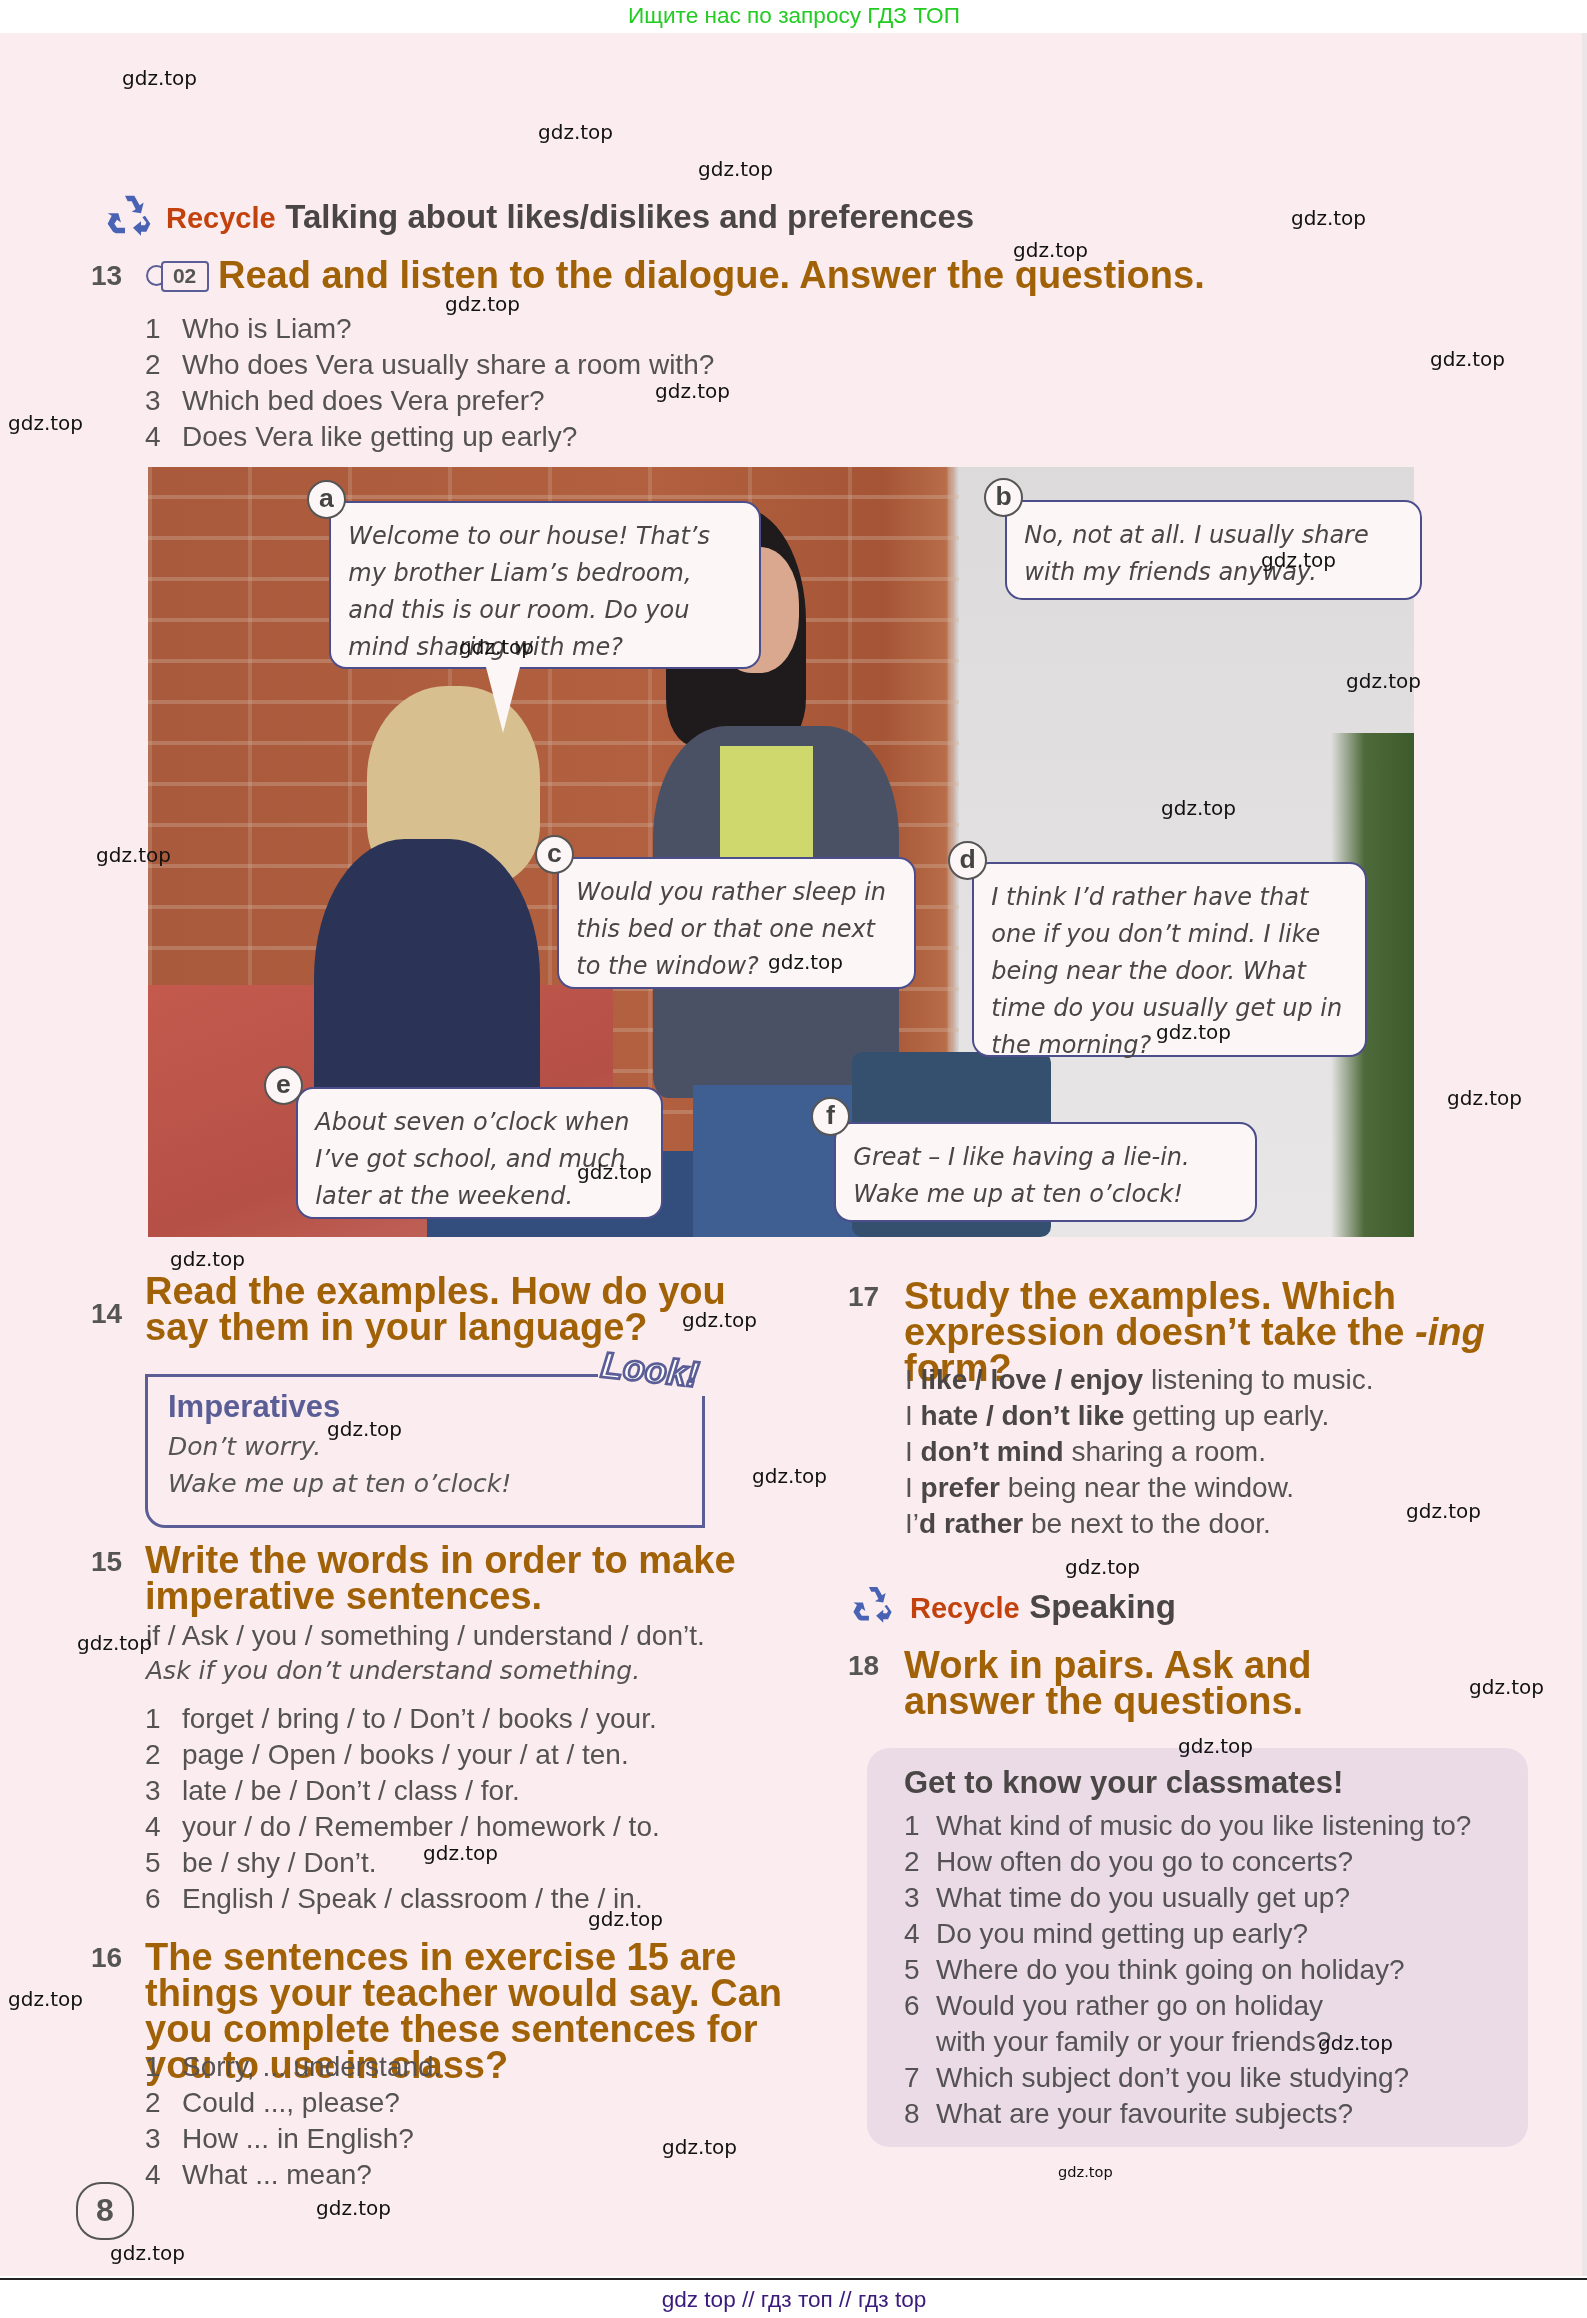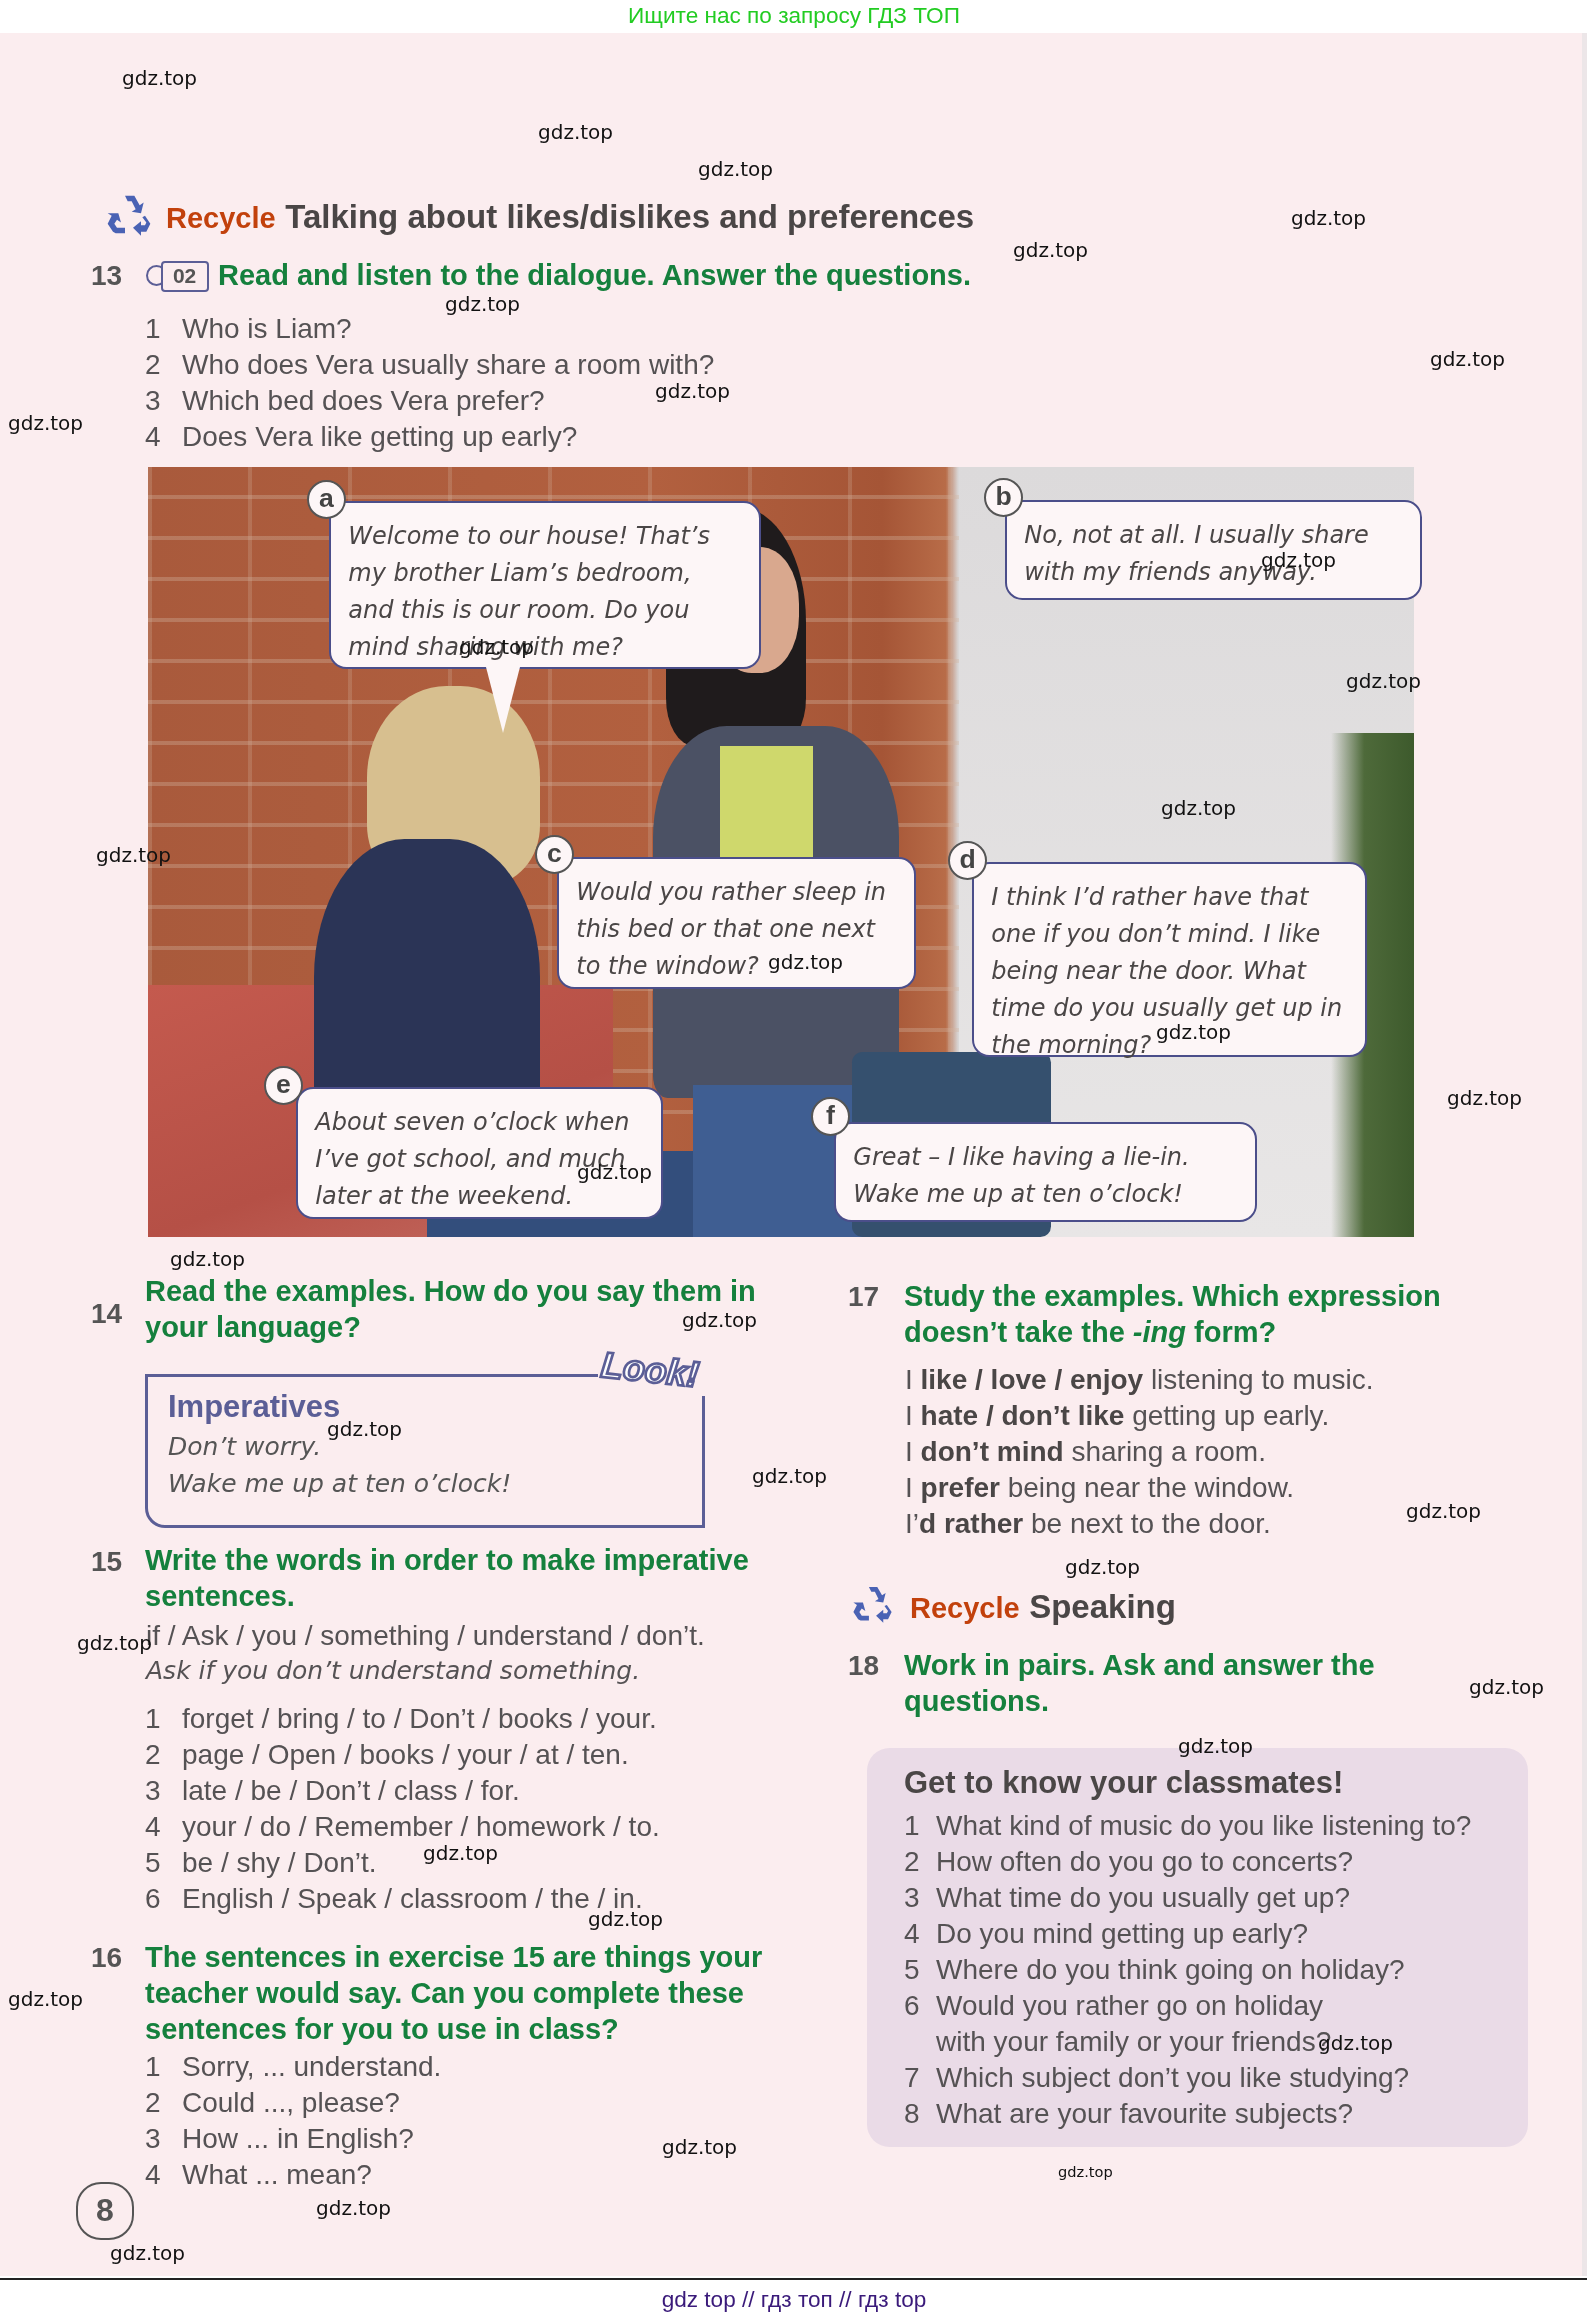--- a/index.html
+++ b/index.html
@@ -9,21 +9,21 @@
   #topbar span { color:#22cc22; font-size:22.6px; line-height:32px; font-family:"Liberation Sans", sans-serif; }
   #page { left:0; top:33px; width:1588px; height:2243px; background:#fbedef; }
   #page-edge { left:1582px; top:33px; width:6px; height:2243px; background:#ece6e8; }
   #footer-line { left:0; top:2278px; width:1588px; height:2px; background:#222; }
   #footer { left:0; top:2283px; width:1588px; height:35px; background:#fff; text-align:center; }
   #footer span { color:#3a1a7a; font-size:22.6px; line-height:33px; }
   .wm { position:absolute; color:#111; font-size:20px; font-family:"DejaVu Sans", sans-serif; white-space:nowrap; }
   .recycle-lbl { color:#c2410c; font-weight:bold; font-size:29px; }
   .recycle-title { color:#4a4646; font-weight:bold; font-size:33px; }
   .ex-num { position:absolute; font-weight:bold; color:#555; font-size:28px; }
-  .ex-title { position:absolute; font-weight:bold; color:#15803d; font-size:29px; line-height:36px; }
+  .ex-title { position:absolute; font-weight:bold; color:#a16207; font-size:38px; line-height:36px; }
   .body-text { color:#555254; font-size:28px; line-height:36px; }
   .list { position:absolute; margin:0; padding:0; list-style:none; }
   .list li { position:relative; padding-left:37px; color:#555254; font-size:28px; line-height:36px; }
   .list li .n { position:absolute; left:0; top:0; }
   .italic { font-family:"DejaVu Sans", sans-serif; font-style:italic; }
   #photo { left:148px; top:467px; width:1266px; height:770px; overflow:hidden;
     background: linear-gradient(90deg, #a95a3c 0%, #b2603f 40%, #a55536 58%, #b86c48 63%, #d8d6d6 64%, #e3e1e2 100%); }
   .brick { position:absolute; }
   .bubble { position:absolute; background:#fdf6f7; border:2.7px solid #4b4e8a; border-radius:17.3px; box-sizing:border-box; padding:14.6px 17.3px; color:#4a4646; font-family:"DejaVu Sans", sans-serif; font-style:italic; font-size:24px; line-height:37px; }
   .bubble-letter { position:absolute; width:39px; height:39px; border-radius:50%; background:#fdf6f7; border:2.7px solid #555; box-sizing:border-box; text-align:center; font-weight:bold; font-size:26.6px; line-height:32px; color:#444; font-family:"Liberation Sans", sans-serif; }

